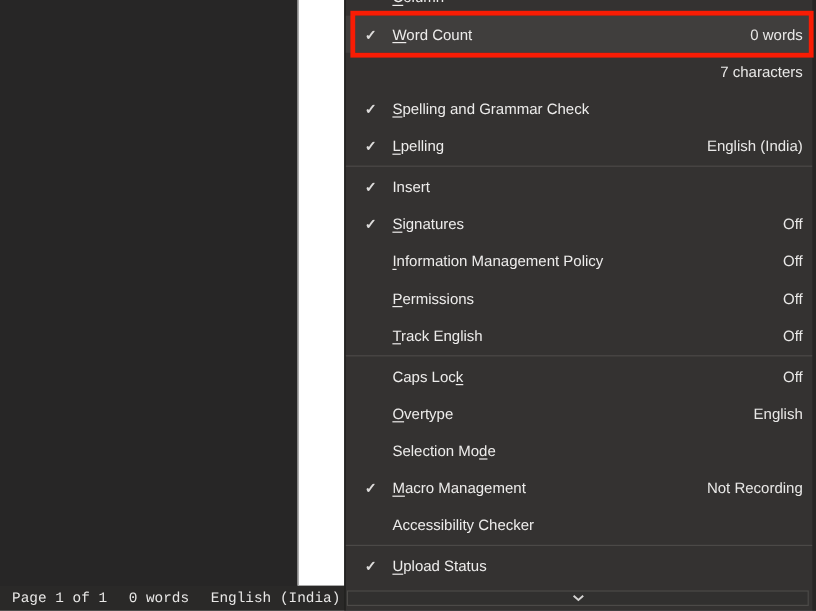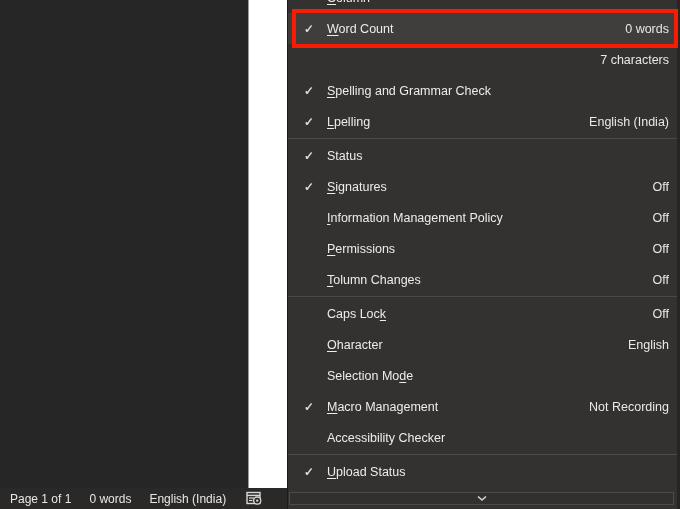--- a/index.html
+++ b/index.html
@@ -12,21 +12,21 @@
   }
 
   
   .status-bar {
     position: absolute; left: 0; bottom: 0; width: 680px; height: 21px;
     background: var(--statusbar-bg, #2a2928);
     display: flex; align-items: center; gap: 18px;
     padding-left: 10px; z-index: 1;
     color: #e8e7e6; font-size: 12px; white-space: nowrap;
   }
-  .status-bar .seg { cursor: default; }
+  .status-bar .seg { cursor: default; font-family: Liberation Mono, monospace; }
   .macro-icon { display: inline-flex; align-items: center; margin-left: 2px; }
 
   
   .page-strip {
     position: absolute; left: 248px; top: 0; width: 39px; height: 488px;
     background: var(--page-white, #ffffff);
     border-left: 1px solid #9c9c9c;
     z-index: 2;
   }
 
@@ -116,52 +116,52 @@
           <span class="value"></span>
         </div>
         <div class="menu-row">
           <span class="check">✓</span>
           <span class="label"><span class="u">L</span><span>pelling</span></span>
           <span class="value">English (India)</span>
         </div>
         <div class="menu-sep"></div>
         <div class="menu-row">
           <span class="check">✓</span>
-          <span class="label"><span>Status</span></span>
+          <span class="label"><span>Insert</span></span>
           <span class="value"></span>
         </div>
         <div class="menu-row">
           <span class="check">✓</span>
           <span class="label"><span class="u">S</span><span>ignatures</span></span>
           <span class="value">Off</span>
         </div>
         <div class="menu-row">
           <span class="check"></span>
           <span class="label"><span class="u">I</span><span>nformation Management Policy</span></span>
           <span class="value">Off</span>
         </div>
         <div class="menu-row">
           <span class="check"></span>
           <span class="label"><span class="u">P</span><span>ermissions</span></span>
           <span class="value">Off</span>
         </div>
         <div class="menu-row">
           <span class="check"></span>
-          <span class="label"><span class="u">T</span><span>olumn Changes</span></span>
+          <span class="label"><span class="u">T</span><span>rack English</span></span>
           <span class="value">Off</span>
         </div>
         <div class="menu-sep"></div>
         <div class="menu-row">
           <span class="check"></span>
           <span class="label"><span>Caps Loc</span><span class="u">k</span></span>
           <span class="value">Off</span>
         </div>
         <div class="menu-row">
           <span class="check"></span>
-          <span class="label"><span class="u">O</span><span>haracter</span></span>
+          <span class="label"><span class="u">O</span><span>vertype</span></span>
           <span class="value">English</span>
         </div>
         <div class="menu-row">
           <span class="check"></span>
           <span class="label"><span>Selection Mo</span><span class="u">d</span><span>e</span></span>
           <span class="value"></span>
         </div>
         <div class="menu-row">
           <span class="check">✓</span>
           <span class="label"><span class="u">M</span><span>acro Management</span></span>

